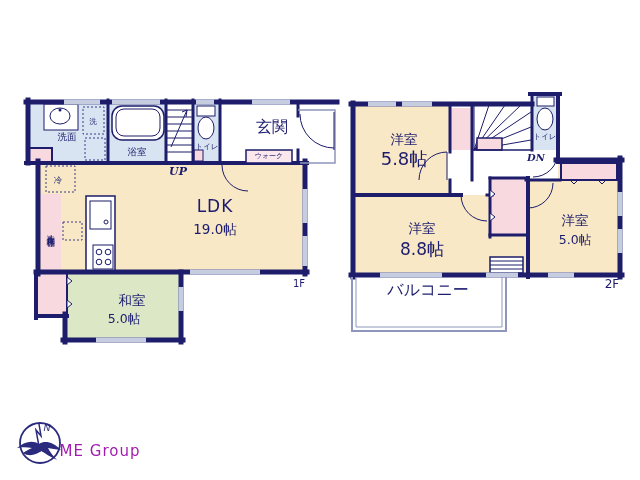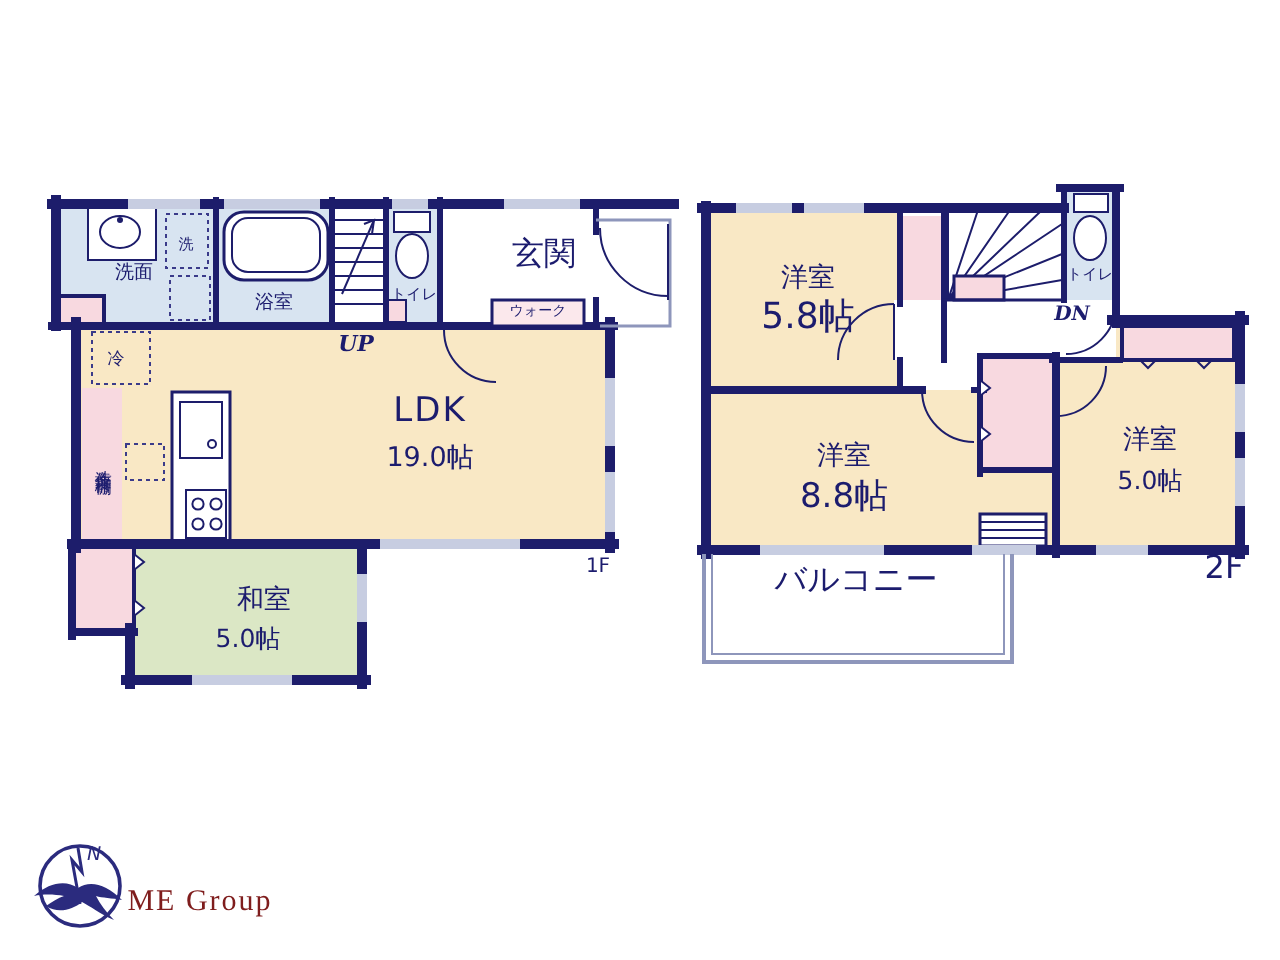--- a/index.html
+++ b/index.html
@@ -4,21 +4,21 @@
 <style>
   html,body{margin:0;padding:0;background:#fff;}
   #canvas{position:relative;width:640px;height:480px;background:#ffffff;overflow:hidden;
           font-family:"DejaVu Sans",sans-serif;}
   #plan-svg{position:absolute;left:0;top:0;}
   .lbl{position:absolute;transform:translate(-50%,-50%);color:#1c1c6e;
        font-family:"DejaVu Sans",sans-serif;white-space:pre-line;text-align:center;
        line-height:1.22;z-index:5;}
   .v{writing-mode:vertical-rl;text-orientation:upright;letter-spacing:1px;}
   .stair-dir{font-family:"DejaVu Serif",serif;font-style:italic;font-weight:bold;}
-  .logo-text{color:#7f1d1d;letter-spacing:1px;font-family:Liberation Serif, serif;}
+  .logo-text{color:#a21caf;letter-spacing:1px;}
   .compass-n{font-style:italic;color:#2b2b7e;}
 </style>
 </head>
 <body>
 
 <div id="canvas">
 
 <svg id="plan-svg" width="640" height="480" viewBox="0 0 640 480">
 
   <g>
@@ -198,18 +198,18 @@
 
 <div class="lbl" style="left:404px;top:139px;font-size:13.5px">洋室</div>
 <div class="lbl" style="left:404px;top:159px;font-size:18px">5.8帖</div>
 <div class="lbl stair-dir" style="left:536px;top:158px;font-size:10px">DN</div>
 <div class="lbl" style="left:545px;top:137px;font-size:7.5px">トイレ</div>
 <div class="lbl" style="left:422px;top:228px;font-size:13.5px">洋室</div>
 <div class="lbl" style="left:422px;top:249px;font-size:17px">8.8帖</div>
 <div class="lbl" style="left:575px;top:220px;font-size:13.5px">洋室</div>
 <div class="lbl" style="left:575px;top:240px;font-size:12.5px">5.0帖</div>
 <div class="lbl" style="left:428px;top:290px;font-size:16px">バルコニー</div>
-<div class="lbl" style="left:612px;top:284px;font-size:16px">2F</div>
+<div class="lbl" style="left:612px;top:284px;font-size:12px">2F</div>
 
 <div class="lbl compass-n" style="left:47px;top:428px;font-size:9.5px">N</div>
 <div class="lbl logo-text" style="left:100px;top:451px;font-size:15px">ME Group</div>
 
 </div>
 
 </body></html>

